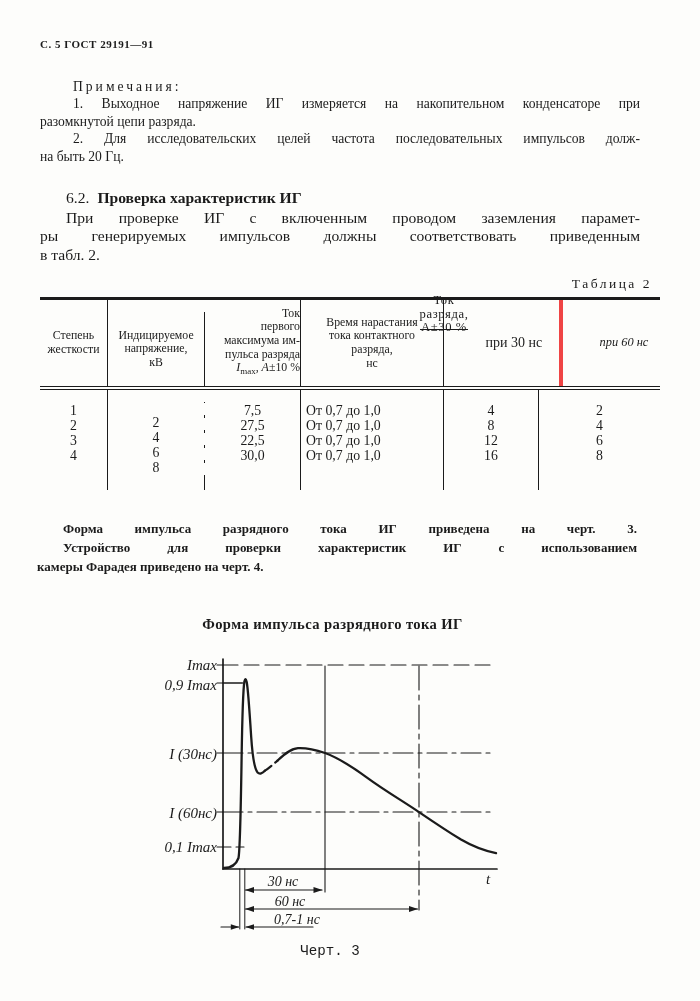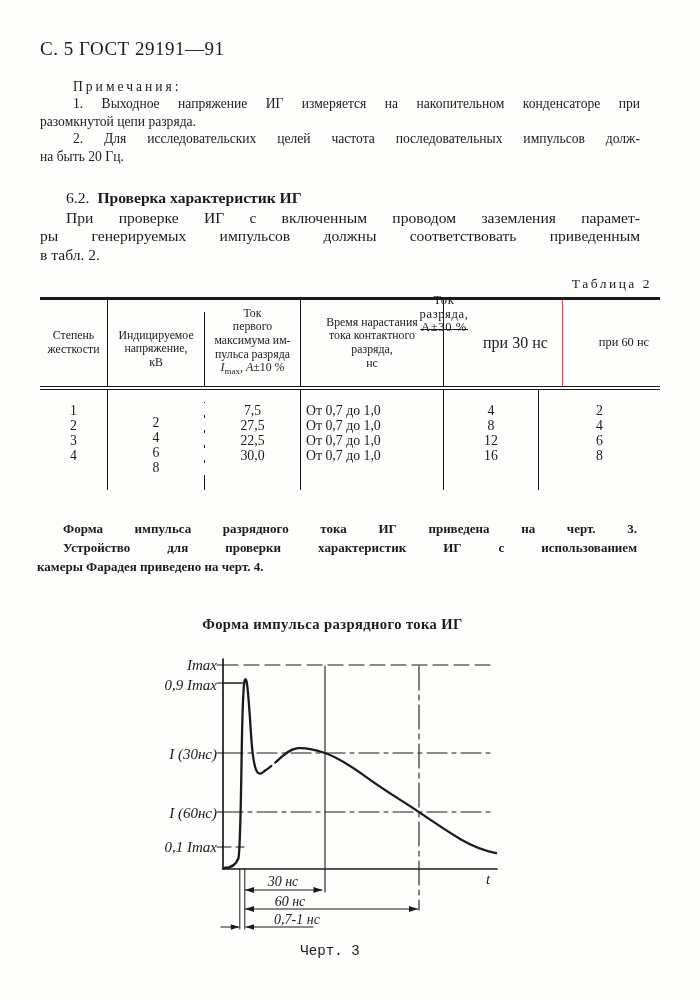--- a/index.html
+++ b/index.html
@@ -8,42 +8,42 @@
     position:relative; width:700px; height:1001px;
     background:#fdfdfb; color:#1b1b1b;
     font-family:"Liberation Serif", serif;
     overflow:hidden;
   }
   .abs { position:absolute; }
   .j { text-align:justify; text-align-last:justify; }
   .ind26 { padding-left:26px; }
   .ind32 { padding-left:33px; }
 
-  .doc-header { left:40px; top:38px; font-weight:normal; font-size:19px; letter-spacing:.5px; }
+  .doc-header { left:40px; top:38px; font-weight:bold; font-size:11px; letter-spacing:.5px; }
 
   .notes { left:40px; top:78px; width:600px; font-size:13.6px; line-height:17.4px; }
   .notes .ntitle { padding-left:33px; letter-spacing:3px; }
 
   .sec { left:40px; top:189px; width:600px; font-size:15.6px; line-height:18.6px; }
   .sec .sec-h { padding-left:26px; margin-bottom:1px; }
   .sec .sec-h b { margin-left:8px; }
 
   .tbl-label { right:48px; top:276px; font-size:13.5px; letter-spacing:2.5px; }
 
   .gtable { left:40px; top:297px; width:620px; border-top:3px solid #1b1b1b; font-size:11.8px; }
   .thead { display:flex; height:90px; border-bottom:4px double #1b1b1b; }
   .hc { display:flex; flex-direction:column; justify-content:center; text-align:center;
         line-height:13.6px; border-right:1px solid #1b1b1b; }
-  .w1 { width:68px; } .w2 { width:97px;margin-top:12px; } .w3 { width:96px; } .w4 { width:143px; }
+  .w1 { width:68px; } .w2 { width:97px;margin-top:12px; } .w3 { width:96px;align-items:flex-end; } .w4 { width:143px; }
   .hgroup { width:216px; display:flex; flex-direction:row; border-right:none; }
   .gtitle { height:30px; display:flex; align-items:center; justify-content:center;
             border-bottom:1px solid #1b1b1b; font-size:12.6px; letter-spacing:.6px; }
   .gsub { flex:1; display:flex; }
-  .gsub .s1 { width:95px; border-right:1px solid #ef4444; display:flex; align-items:center; justify-content:center; font-size:16px; }
-  .gsub .s2 { width:121px; display:flex; align-items:center; justify-content:center; font-size:12.4px; }
+  .gsub .s1 { width:95px; border-right:4px solid #ef4444; display:flex; align-items:center; justify-content:center; font-size:14px; }
+  .gsub .s2 { width:121px; display:flex; align-items:center; justify-content:center; font-size:12.4px;font-style:italic; }
   .imaxline i { font-size:12px; }
   .imaxline sub { font-size:9px; }
   .trow { display:flex; height:15px; font-size:13.8px; line-height:15px; }
   .trow.filler { height:13px; } .trow.spacer { height:27px; }
   .tc { border-right:1px solid #1b1b1b; text-align:center; }
   .tc:last-child { border-right:none; }
   .tc4l { text-align:left; padding-left:5px; }
 
   .after-tbl { left:37px; top:519px; width:600px; font-size:13px; line-height:19.2px;font-weight:bold; }
 

